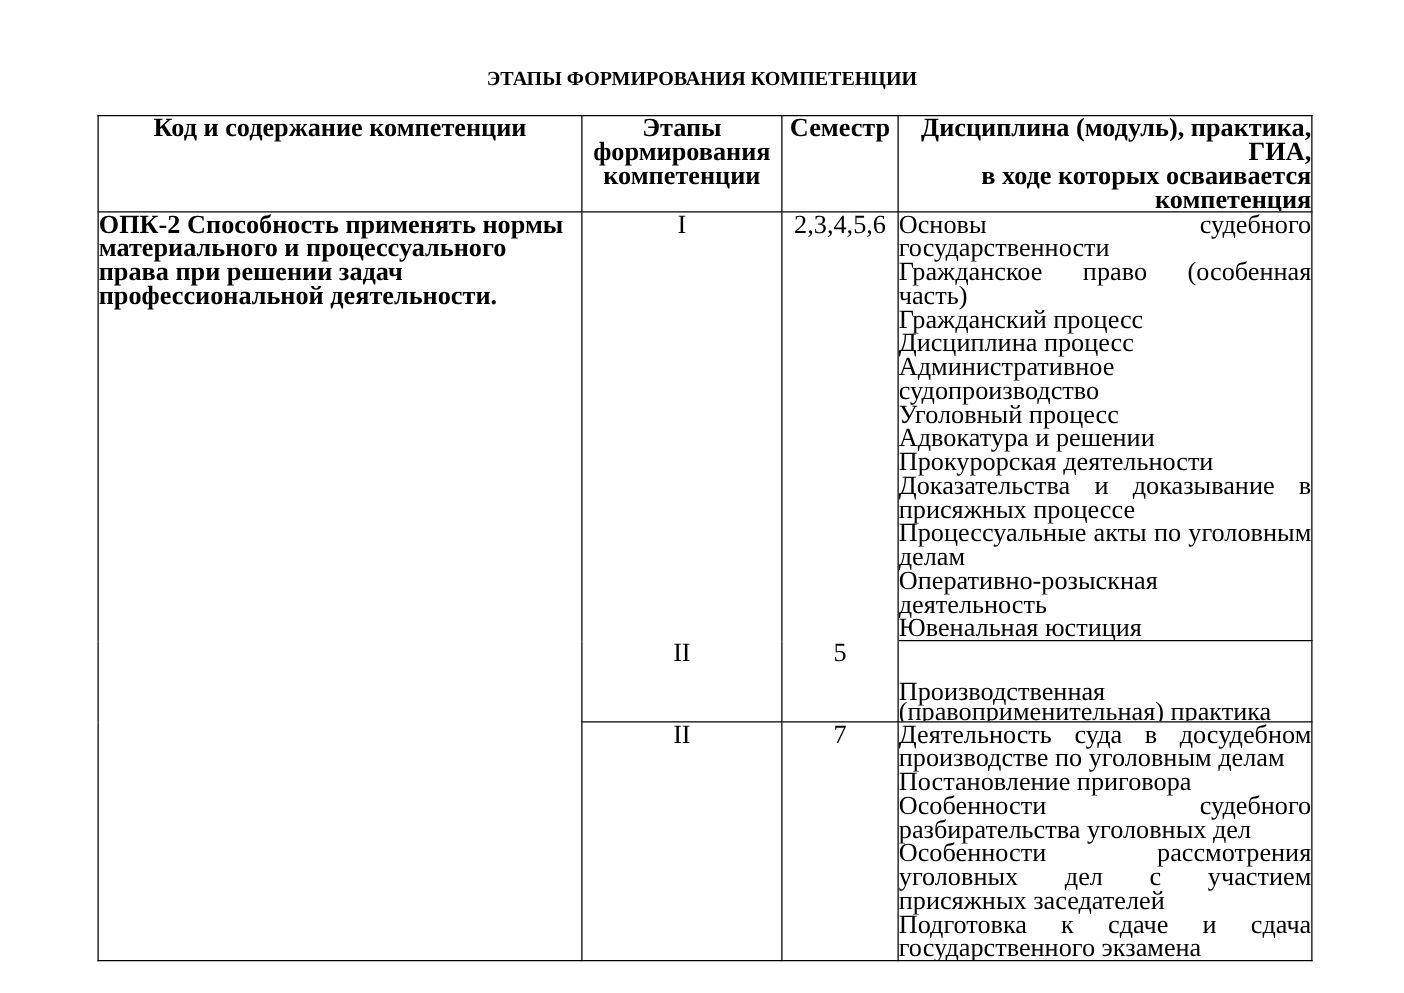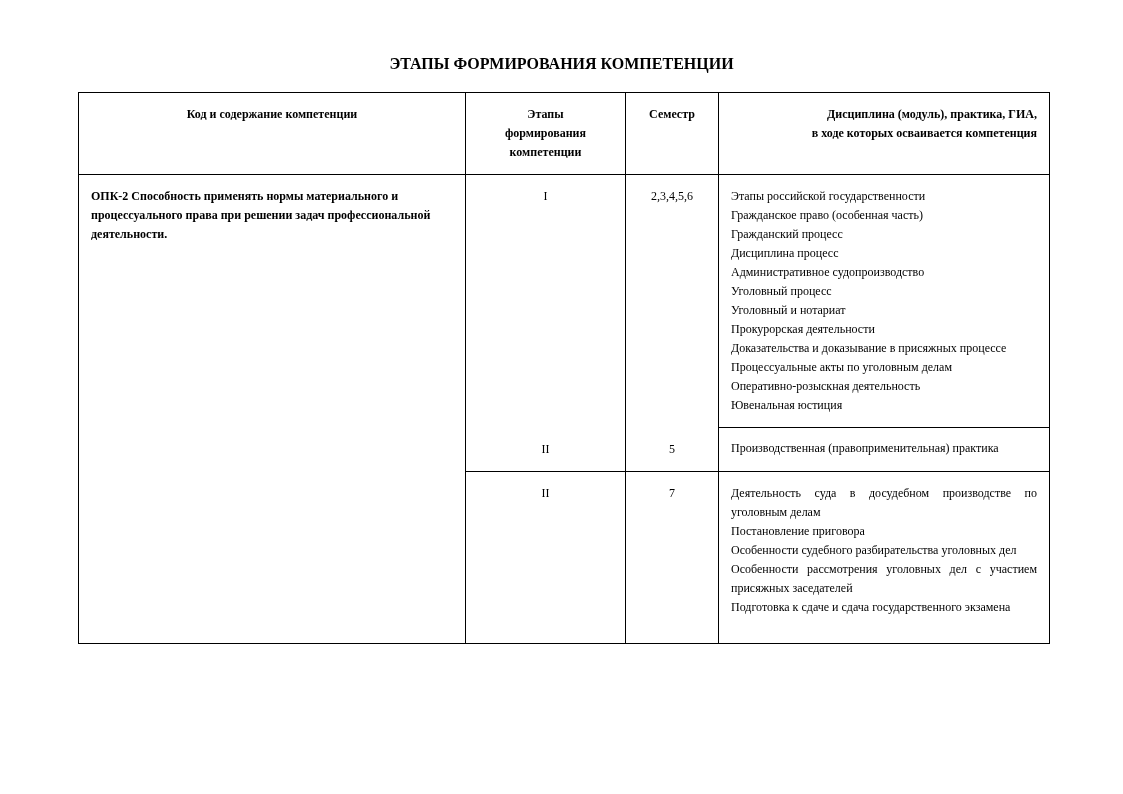--- a/index.html
+++ b/index.html
@@ -29,23 +29,23 @@
   table.competence-table {
     margin: 19px 0 0 78px;
     border-collapse: collapse;
     table-layout: fixed;
     width: 971px;
   }
   table.competence-table th,
   table.competence-table td {
     border: 1px solid #000000;
     vertical-align: top;
-    font-size: 12px;
+    font-size: 21px;
     line-height: 19px;
-    padding: 12px;
+    padding: 0;
     overflow: hidden;
   }
   tr.header-row { height: 63px; }
   tr.row-a { height: 244px; }
   tr.row-b { height: 33px; }
   tr.row-c { height: 172px; }
 
   th { font-weight: bold; }
   .th-center {
     text-align: center;
@@ -68,21 +68,21 @@
     padding-top: 2px;
   }
   .cell-disc {
     text-align: left;
     padding: 1px 2px 0 5px;
   }
   .disc-line {
     text-align: justify;
   }
   .cell-disc-tight { line-height: 16px; }
-  .cell-disc-tight .disc-line { line-height: 16px; }
+  .cell-disc-tight .disc-line { line-height: 16px; margin-top: 32px; }
 
   
   .no-bottom { border-bottom: none !important; }
   .no-top { border-top: none !important; }
 </style>
 </head>
 <body>
 
 <div class="page">
 
@@ -104,27 +104,27 @@
         <th class="th-center">Семестр</th>
         <th class="th-left">Дисциплина (модуль), практика, ГИА,
 в ходе которых осваивается компетенция</th>
       </tr>
 
       <tr class="row-a">
         <td class="cell-competence" rowspan="3">ОПК-2 Способность применять  нормы материального и процессуального права при решении задач профессиональной деятельности.</td>
         <td class="cell-stage no-bottom">I</td>
         <td class="cell-sem no-bottom">2,3,4,5,6</td>
         <td class="cell-disc">
-            <div class="disc-line">Этапы российской государственности</div>
+            <div class="disc-line">Основы судебного государственности</div>
             <div class="disc-line">Гражданское право (особенная часть)</div>
             <div class="disc-line">Гражданский процесс</div>
             <div class="disc-line">Дисциплина процесс</div>
             <div class="disc-line">Административное судопроизводство</div>
             <div class="disc-line">Уголовный процесс</div>
-            <div class="disc-line">Уголовный и нотариат</div>
+            <div class="disc-line">Адвокатура и решении</div>
             <div class="disc-line">Прокурорская деятельности</div>
             <div class="disc-line">Доказательства и доказывание в присяжных процессе</div>
             <div class="disc-line">Процессуальные акты по уголовным делам</div>
             <div class="disc-line">Оперативно-розыскная деятельность</div>
             <div class="disc-line">Ювенальная юстиция</div>
           </td>
       </tr>
 
       <tr class="row-b">
         <td class="cell-stage no-top">II</td>

